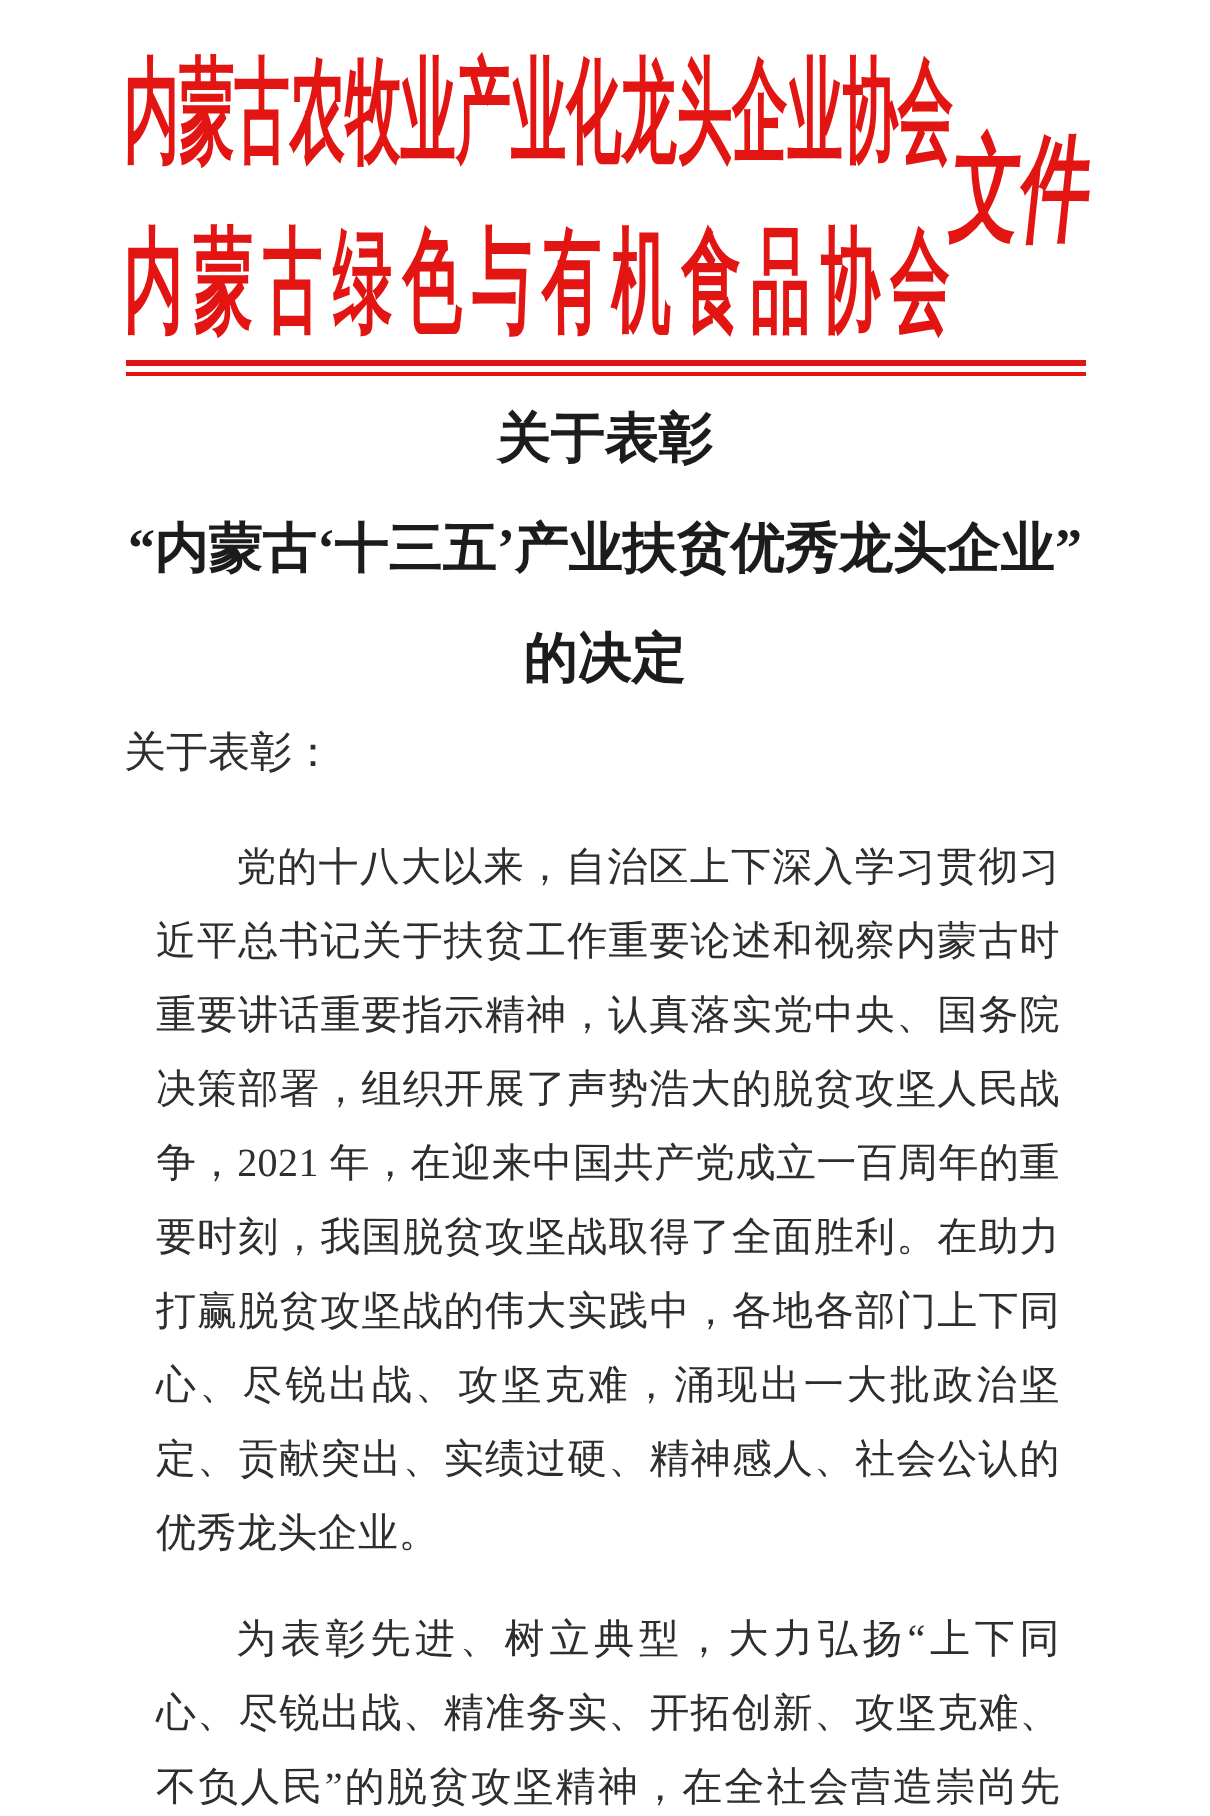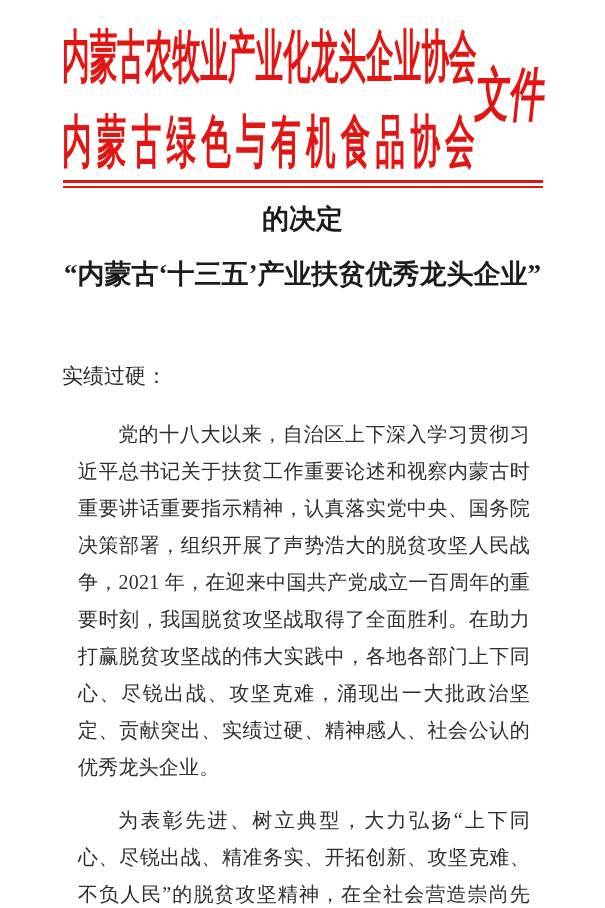--- a/index.html
+++ b/index.html
@@ -103,24 +103,25 @@
 <div class="page">
 
   <div class="letterhead">
     <div class="org-line org-line-1">内蒙古农牧业产业化龙头企业协会</div>
     <div class="org-line org-line-2">内蒙古绿色与有机食品协会</div>
     <div class="doc-type">文件</div>
     <div class="red-rule"></div>
   </div>
 
   <div class="doc-title">
+    <div>关于表彰</div>
+    <div>“内蒙古‘十三五’产业扶贫优秀龙头企业”</div>
     <div>的决定</div>
-    <div>“内蒙古‘十三五’产业扶贫优秀龙头企业”</div>
   </div>
 
-  <div class="salutation">实绩过硬：</div>
+  <div class="salutation">关于表彰：</div>
 
   <div class="body-text">
     <p>党的十八大以来，自治区上下深入学习贯彻习近平总书记关于扶贫工作重要论述和视察内蒙古时重要讲话重要指示精神，认真落实党中央、国务院决策部署，组织开展了声势浩大的脱贫攻坚人民战争，2021 年，在迎来中国共产党成立一百周年的重要时刻，我国脱贫攻坚战取得了全面胜利。在助力打赢脱贫攻坚战的伟大实践中，各地各部门上下同心、尽锐出战、攻坚克难，涌现出一大批政治坚定、贡献突出、实绩过硬、精神感人、社会公认的优秀龙头企业。</p>
     <p>为表彰先进、树立典型，大力弘扬“上下同心、尽锐出战、精准务实、开拓创新、攻坚克难、不负人民”的脱贫攻坚精神，在全社会营造崇尚先进、学习先进、争当先进、赶超先进的浓厚氛围，内蒙古农牧业产业化龙头企业协会和内蒙古绿色与有机食品协会决定，授予伊利集团、蒙牛集团、</p>
   </div>
 
 </div>
 
 </body></html>

